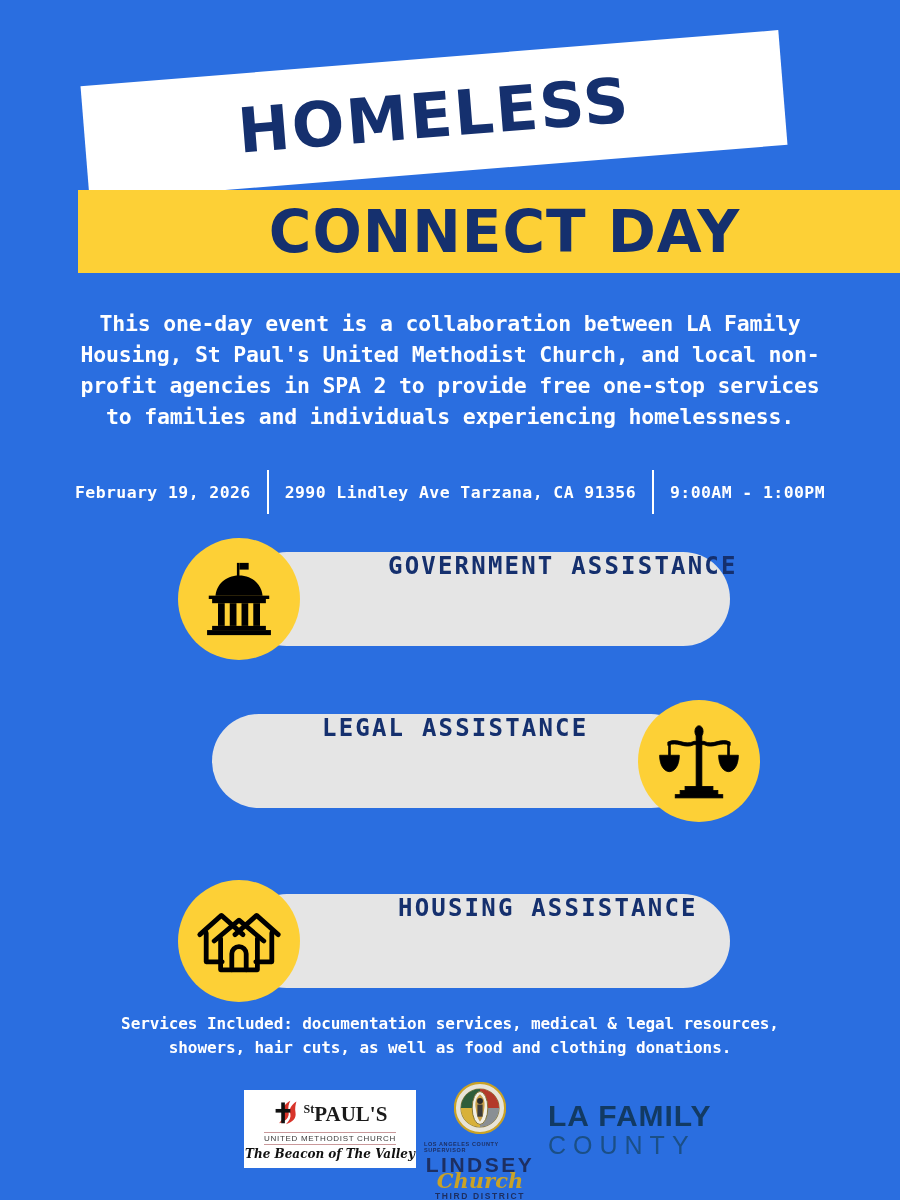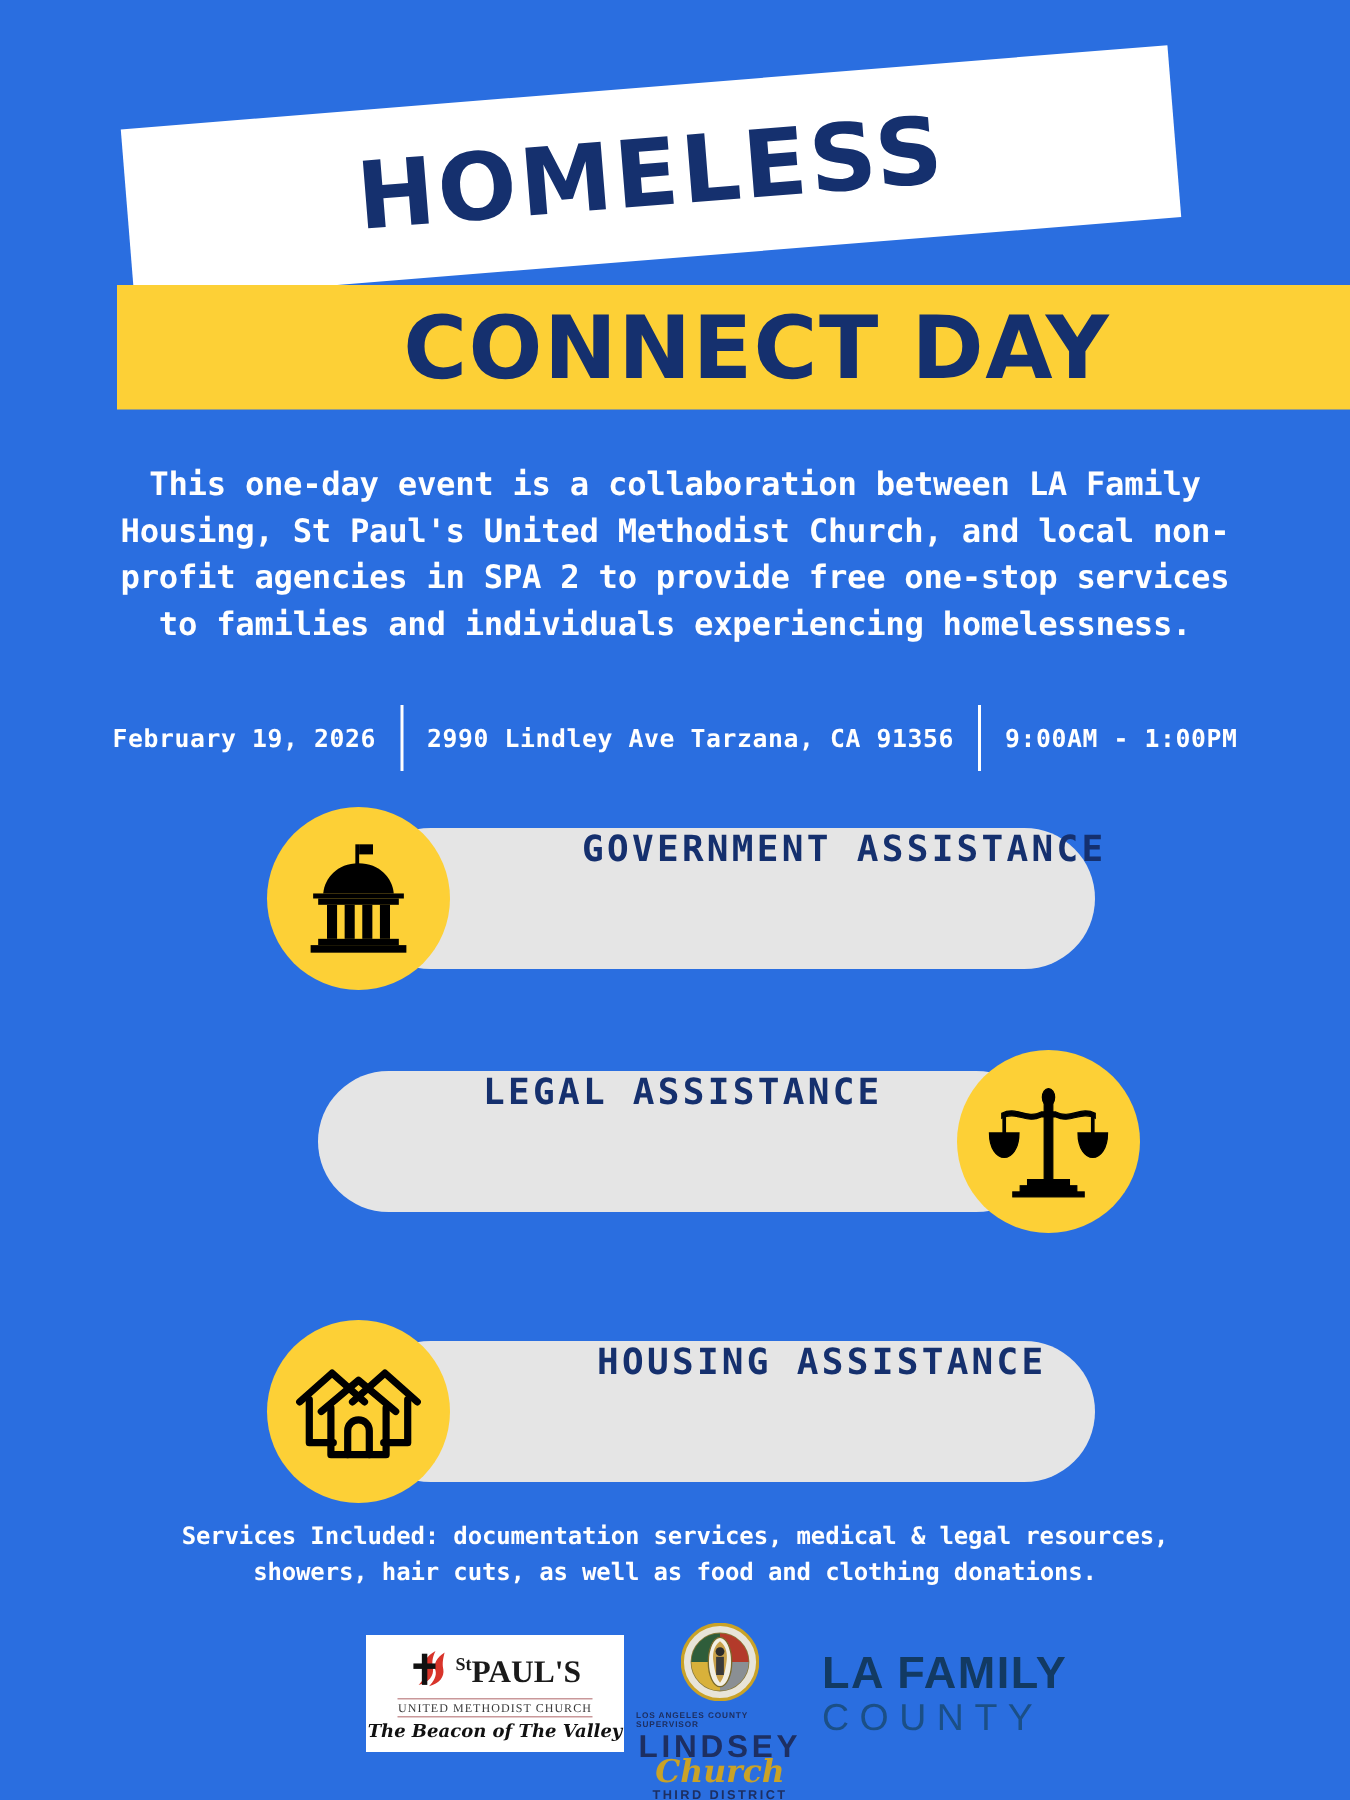--- a/index.html
+++ b/index.html
@@ -198,21 +198,21 @@
     color: #1a1a1a;
     font-family: "Liberation Serif", serif;
     font-weight: bold;
     font-size: 21px;
     letter-spacing: 0px;
     line-height: 1;
   }
   .sp-name .sup { font-size: 12px; vertical-align: super; }
   .sp-sub {
     color: #3a3a3a;
-    font-family: Liberation Serif, serif;
+    font-family: Liberation Sans, sans-serif;
     font-size: 8px;
     letter-spacing: 0.7px;
     border-top: 1px solid #c9989a;
     border-bottom: 1px solid #c9989a;
     padding: 1px 0;
     margin-top: 2px;
     text-align: right;
   }
   .sp-script {
     color: #111111;

